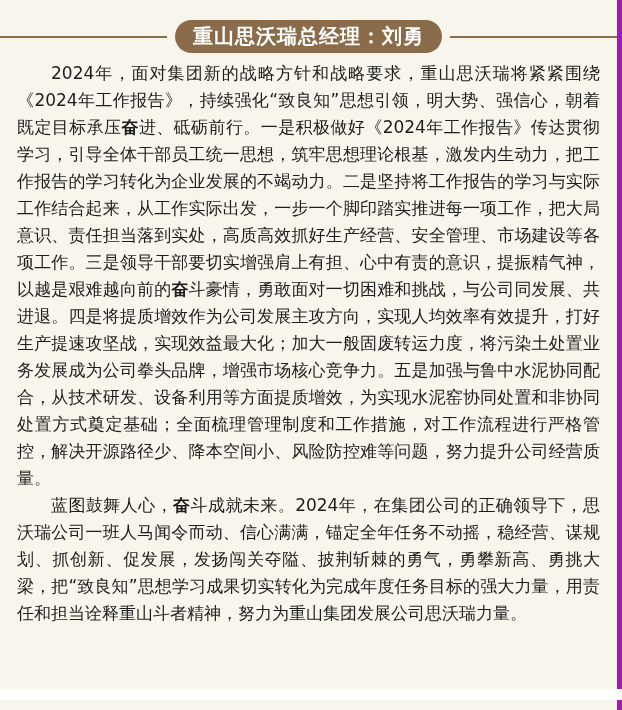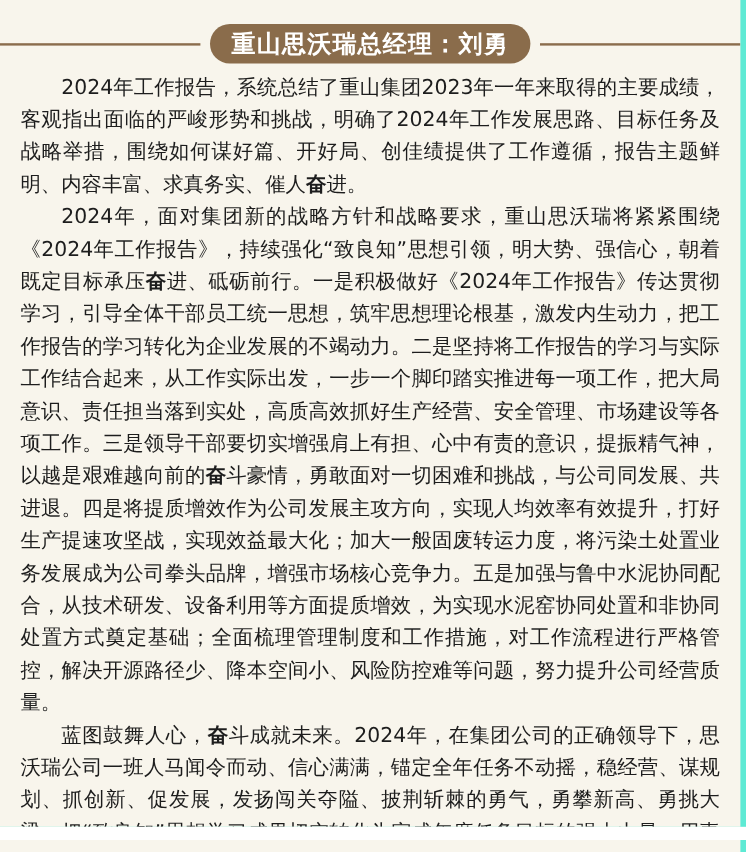--- a/index.html
+++ b/index.html
@@ -5,21 +5,21 @@
   html, body {
     margin: 0;
     padding: 0;
     background: #ffffff;
     font-family: "DejaVu Sans", "Liberation Sans", sans-serif;
   }
   .viewport {
     position: relative;
     width: 622px;
     height: 710px;
-    background: #5eead4;
+    background: #a21caf;
     overflow: hidden;
   }
   .card {
     position: absolute;
     left: 0;
     top: 0;
     width: 617px;
     height: 689px;
     background: #f8f5ec;
     overflow: hidden;
@@ -87,21 +87,20 @@
 
     <div class="title-row">
       <div class="rule"></div>
       <div class="pill">
         <span>重山思沃瑞总经理：刘勇</span>
       </div>
       <div class="rule"></div>
     </div>
 
     <div class="content">
-      <p>2024年工作报告，系统总结了重山集团2023年一年来取得的主要成绩，客观指出面临的严峻形势和挑战，明确了2024年工作发展思路、目标任务及战略举措，围绕如何谋好篇、开好局、创佳绩提供了工作遵循，报告主题鲜明、内容丰富、求真务实、催人<b>奋</b>进。</p>
       <p>2024年，面对集团新的战略方针和战略要求，重山思沃瑞将紧紧围绕《2024年工作报告》，持续强化“致良知”思想引领，明大势、强信心，朝着既定目标承压<b>奋</b>进、砥砺前行。一是积极做好《2024年工作报告》传达贯彻学习，引导全体干部员工统一思想，筑牢思想理论根基，激发内生动力，把工作报告的学习转化为企业发展的不竭动力。二是坚持将工作报告的学习与实际工作结合起来，从工作实际出发，一步一个脚印踏实推进每一项工作，把大局意识、责任担当落到实处，高质高效抓好生产经营、安全管理、市场建设等各项工作。三是领导干部要切实增强肩上有担、心中有责的意识，提振精气神，以越是艰难越向前的<b>奋</b>斗豪情，勇敢面对一切困难和挑战，与公司同发展、共进退。四是将提质增效作为公司发展主攻方向，实现人均效率有效提升，打好生产提速攻坚战，实现效益最大化；加大一般固废转运力度，将污染土处置业务发展成为公司拳头品牌，增强市场核心竞争力。五是加强与鲁中水泥协同配合，从技术研发、设备利用等方面提质增效，为实现水泥窑协同处置和非协同处置方式奠定基础；全面梳理管理制度和工作措施，对工作流程进行严格管控，解决开源路径少、降本空间小、风险防控难等问题，努力提升公司经营质量。</p>
       <p>蓝图鼓舞人心，<b>奋</b>斗成就未来。2024年，在集团公司的正确领导下，思沃瑞公司一班人马闻令而动、信心满满，锚定全年任务不动摇，稳经营、谋规划、抓创新、促发展，发扬闯关夺隘、披荆斩棘的勇气，勇攀新高、勇挑大梁，把“致良知”思想学习成果切实转化为完成年度任务目标的强大力量，用责任和担当诠释重山斗者精神，努力为重山集团发展公司思沃瑞力量。</p>
     </div>
 
   </div>
 
   <div class="gap-band"></div>
   <div class="next-card"></div>
 </div>
 

